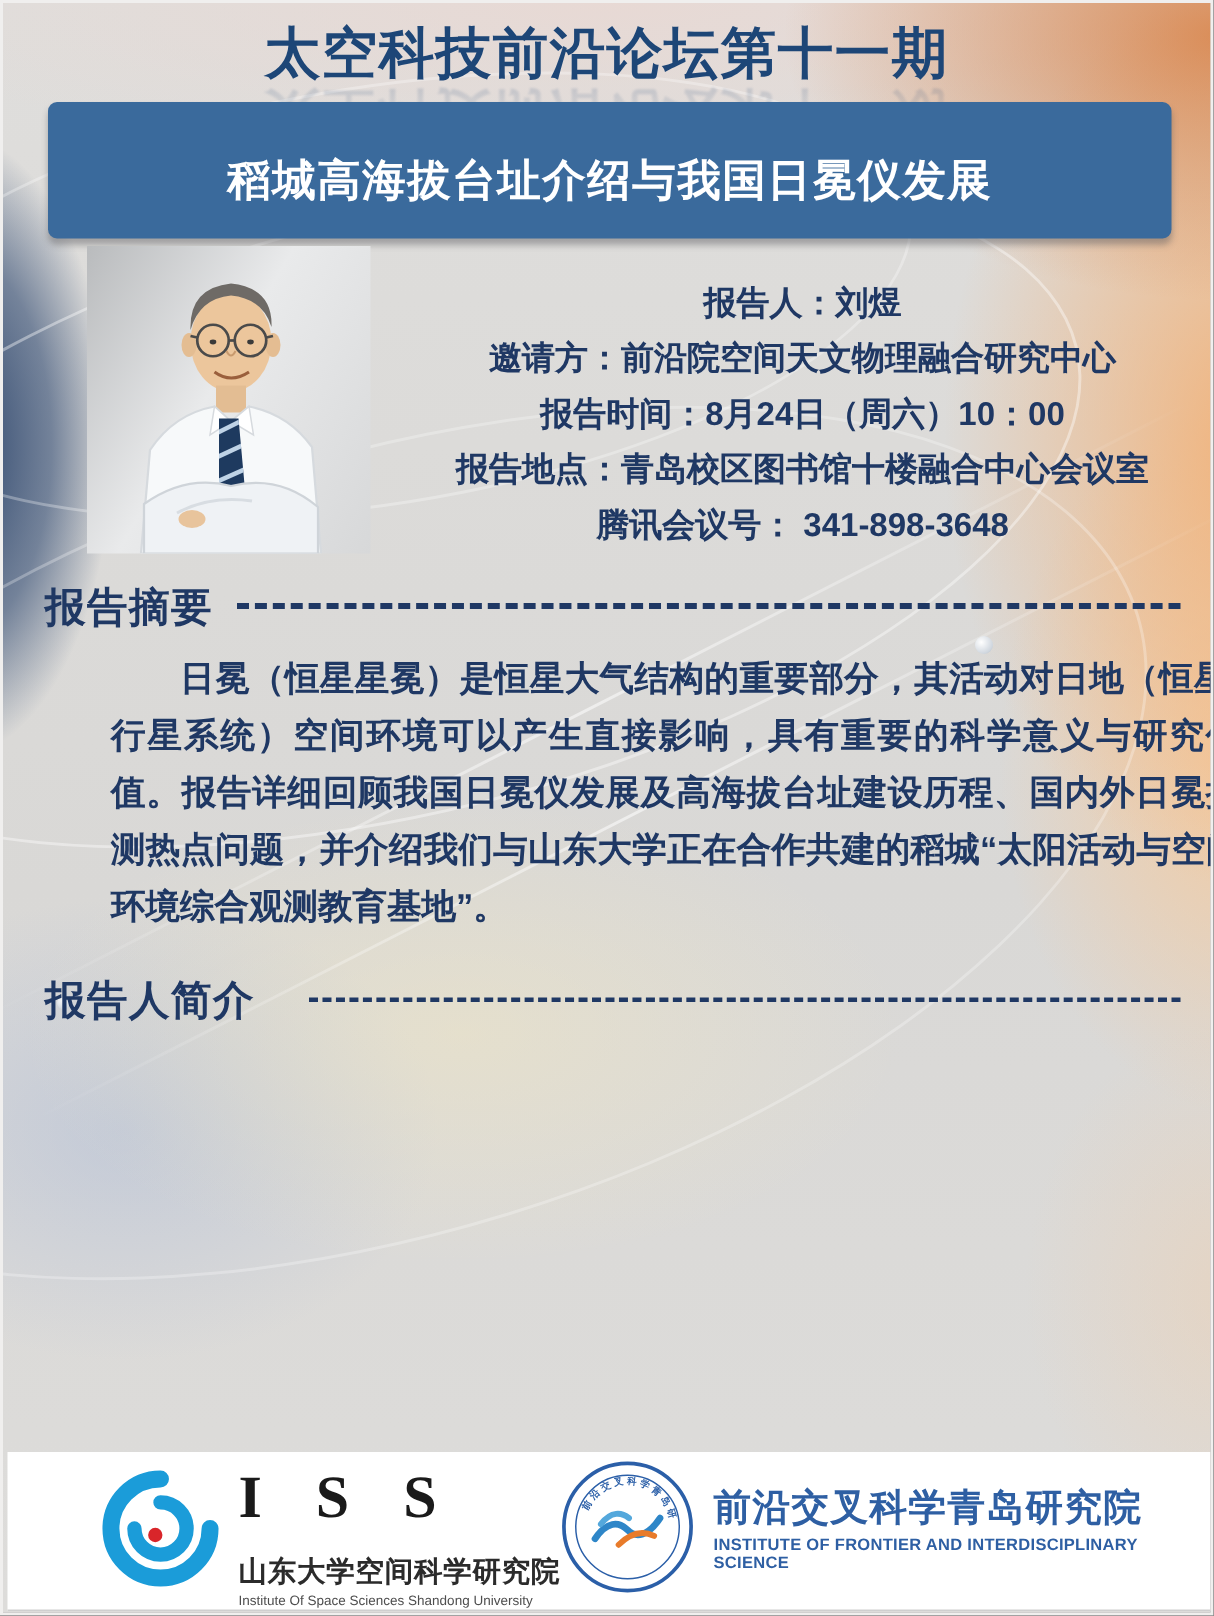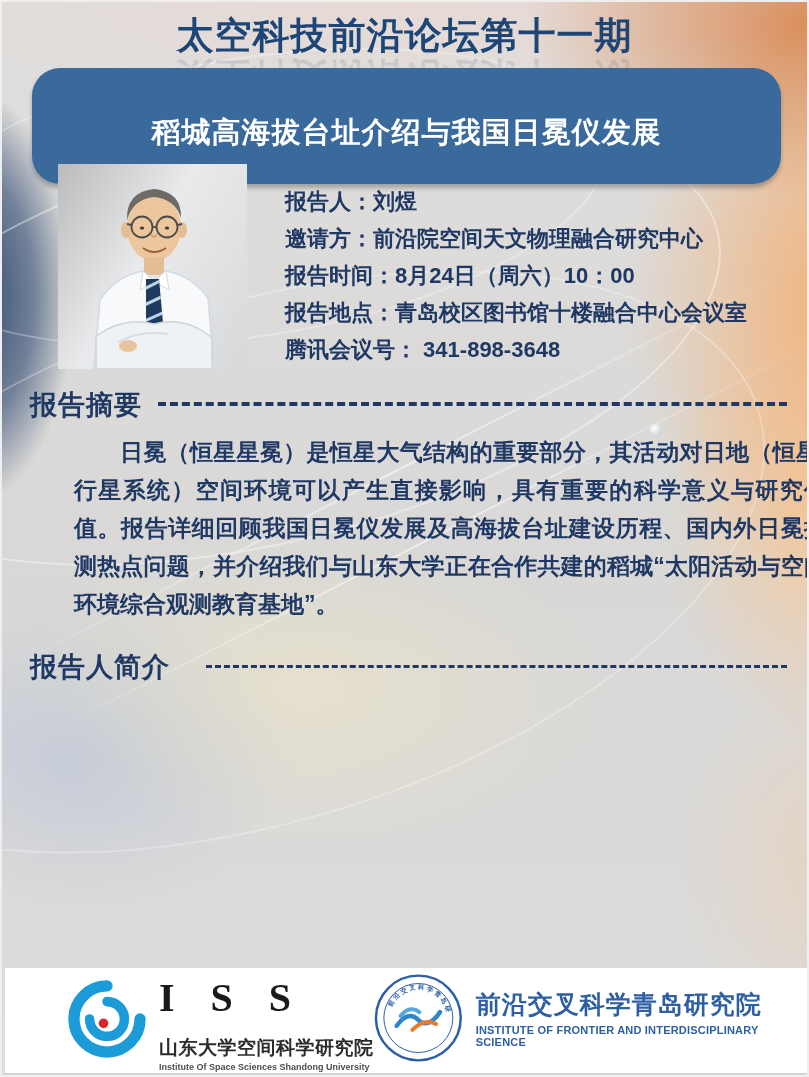--- a/index.html
+++ b/index.html
@@ -46,22 +46,22 @@
     position: absolute; left: 0; top: 49px; width: 100%;
     text-align: center; font-size: 37px; font-weight: bold;
     letter-spacing: 1px; color: #1D4677;
     transform: scaleY(-1); opacity: 0.22; filter: blur(0.7px);
     -webkit-mask-image: linear-gradient(to top, rgba(0,0,0,0.9) 0%, rgba(0,0,0,0) 65%);
             mask-image: linear-gradient(to top, rgba(0,0,0,0.9) 0%, rgba(0,0,0,0) 65%);
   }
 
   
   .talk-banner {
-    position: absolute; left: 30px; top: 66px; width: 749px; height: 116px;
-    background: #3A6A9C; border-radius: 28px;
+    position: absolute; left: 30px; top: 66px; width: 749px; height: 91px;
+    background: #3A6A9C; border-radius: 6px;
     box-shadow: 0 4px 4px rgba(90,90,95,0.45);
     display: flex; align-items: center; justify-content: center;
   }
   .talk-banner-text {
     color: #FFFFFF; font-size: 29px; font-weight: bold;
     font-family: "Liberation Serif", serif; letter-spacing: 1px;
     padding-top: 14px;
   }
 
   
@@ -69,20 +69,21 @@
     position: absolute; left: 56px; top: 162px; width: 189px; height: 205px;
     background: linear-gradient(120deg, #B9BBBD 0%, #E9EAEB 45%, #D7D8D9 100%);
     overflow: hidden;
   }
 
   
   .speaker-info {
     position: absolute; left: 283px; top: 181px; width: 500px;
     color: #1F3864; font-size: 22px; font-weight: bold; line-height: 37px;
     white-space: nowrap;
+    text-align: center;
   }
 
   
   .section-heading-row {
     position: absolute; left: 28px; right: 16px;
     display: flex; align-items: flex-start;
   }
   .abstract-heading-row { top: 385px; justify-content: center; }
   .bio-heading-row { top: 647px; gap: 20px; }
   .section-heading {
@@ -109,21 +110,21 @@
   .footer-band {
     position: absolute; left: 3px; top: 966px; width: 802px; height: 106px;
     background: #FFFFFF; border-bottom: 1px solid #CFCFCF;
   }
   .logo-left { position: absolute; left: 62px; top: 10px; display: flex; align-items: flex-start; gap: 12px; }
   .iss-acronym {
     font-family: "Liberation Serif", serif; font-weight: bold;
     font-size: 40px; letter-spacing: 13px; color: #1A1A1A; line-height: 40px;
   }
   .iss-cn { font-size: 19px; font-weight: bold; color: #2B2B2B; letter-spacing: 0.5px; margin-top: 17px; }
-  .iss-en { font-size: 9px; font-weight: bold; color: #4E4E4E; margin-top: 1px; }
+  .iss-en { font-size: 9px; font-weight: normal; color: #4E4E4E; margin-top: 1px; }
   .logo-right { position: absolute; left: 368px; top: 4px; display: flex; align-items: center; gap: 12px; }
   .ifis-cn { font-size: 25px; font-weight: 900; color: #2E5FA3; letter-spacing: 1px; font-family: "Liberation Serif", serif; }
   .ifis-en { font-size: 11px; font-weight: bold; color: #2E5FA3; letter-spacing: 0.2px; margin-top: 3px; }
 </style>
 </head>
 <body>
 
 <div class="poster">
 
   <div class="orbit orbit1"></div>

